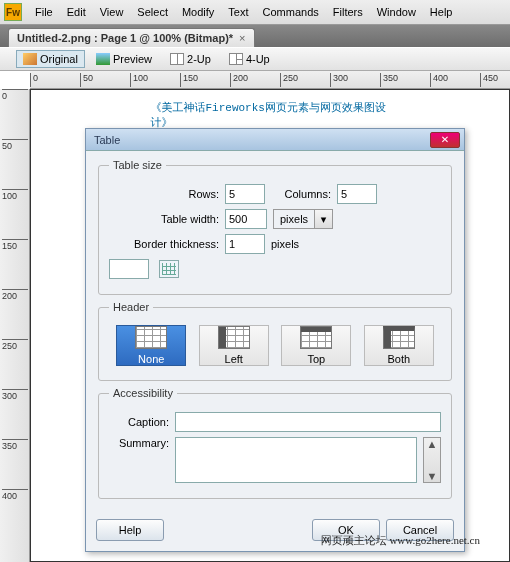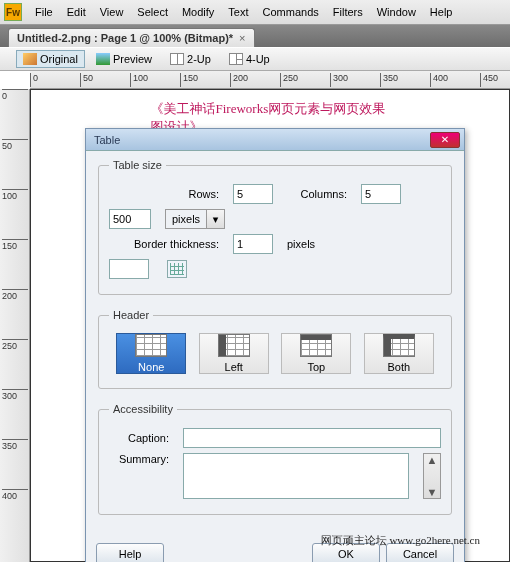--- a/index.html
+++ b/index.html
@@ -14,28 +14,28 @@
 .vbtn{padding:2px 6px;border:1px solid transparent;display:flex;align-items:center;gap:3px;cursor:pointer}
 .vbtn.active{border:1px solid #8ab;background:#dbe8f0}
 .vicon{width:14px;height:12px;display:inline-block}
 .workspace{position:absolute;top:71px;left:0;right:0;bottom:0;background:#fff}
 .ruler-h{position:absolute;top:0;left:30px;right:0;height:18px;background:linear-gradient(#f0f0f0,#e0e0e0);border-bottom:1px solid #999;overflow:hidden}
 .ruler-v{position:absolute;top:18px;left:0;width:30px;bottom:0;background:linear-gradient(90deg,#f0f0f0,#e0e0e0);border-right:1px solid #999;overflow:hidden}
 .tick{position:absolute;font-size:9px;color:#333}
 .ruler-h .tick{top:2px;border-left:1px solid #666;height:14px;padding-left:2px}
 .ruler-v .tick{left:2px;border-top:1px solid #666;width:26px;padding-top:1px}
 .canvas{position:absolute;top:18px;left:30px;right:0;bottom:0;background:#fff;border:1px solid #333}
-.doc-title{position:absolute;top:10px;left:50%;transform:translateX(-50%);font-size:13px;font-family:Liberation Serif, serif;color:#be185d}
+.doc-title{position:absolute;top:10px;left:50%;transform:translateX(-50%);font-size:11px;font-family:Liberation Mono, monospace;color:#0369a1}
 .dialog{position:absolute;top:128px;left:85px;width:380px;background:#eef1f5;border:1px solid #7a94b0;box-shadow:2px 2px 6px rgba(0,0,0,0.3)}
 .dlg-title{height:22px;background:linear-gradient(#cfe0f2,#a8c4e0);border-bottom:1px solid #8aa;display:flex;align-items:center;justify-content:space-between;padding:0 4px 0 8px;color:#2a3a55}
 .dlg-close{width:30px;height:16px;background:linear-gradient(#e07,#c03030);border:1px solid #833;border-radius:2px;color:#fff;display:flex;align-items:center;justify-content:center;font-size:10px;cursor:pointer}
 .dlg-body{padding:8px 12px}
-fieldset{border:1px solid #bbb;border-radius:3px;padding:8px 10px 10px;margin-bottom:14px}
+fieldset{border:1px solid #bbb;border-radius:3px;padding:8px 10px 10px;margin-bottom:6px}
 legend{padding:0 4px;color:#333}
-.row{display:flex;align-items:center;margin:5px 0;gap:14px}
+.row{display:flex;align-items:center;margin:5px 0;gap:6px}
 .lbl{text-align:right;width:110px}
 .lbl2{text-align:right;width:60px}
 input[type=text]{border:1px solid #8aa;padding:2px 3px;height:20px;background:#fff}
 .w40{width:40px}.w50{width:42px}
 .unit-sel{display:flex;align-items:center;border:1px solid #999;height:20px}
 .unit-sel span{padding:0 6px}
 .unit-drop{width:18px;height:18px;border-left:1px solid #999;background:linear-gradient(#f5f5f5,#ddd);display:flex;align-items:center;justify-content:center;cursor:pointer}
 .pad-icon{width:20px;height:18px;border:1px solid #8aa;background:#eef4fa;display:inline-block;margin-left:4px;position:relative}
 .pad-icon::before{content:"";position:absolute;inset:2px;background:repeating-linear-gradient(0deg,#6a9 0 1px,transparent 1px 4px),repeating-linear-gradient(90deg,#6a9 0 1px,transparent 1px 4px)}
 .header-opts{display:flex;gap:6px;justify-content:space-around;padding:4px}
@@ -133,20 +133,21 @@
   <div class="dlg-body">
     <fieldset>
       <legend>Table size</legend>
       <div class="row">
         <span class="lbl">Rows:</span>
         <input type="text" class="w40" value="5" style="">
         <span class="lbl2">Columns:</span>
         <input type="text" class="w40" value="5" style="">
       </div>
       <div class="row">
+        <span class="lbl">Table width:</span>
         <input type="text" class="w50" value="500" style="">
         <div class="unit-sel">
           <span>pixels</span>
           <div class="unit-drop">▾</div>
         </div>
       </div>
       <div class="row">
         <span class="lbl">Border thickness:</span>
         <input type="text" class="w40" value="1" style="">
         <span>pixels</span>

